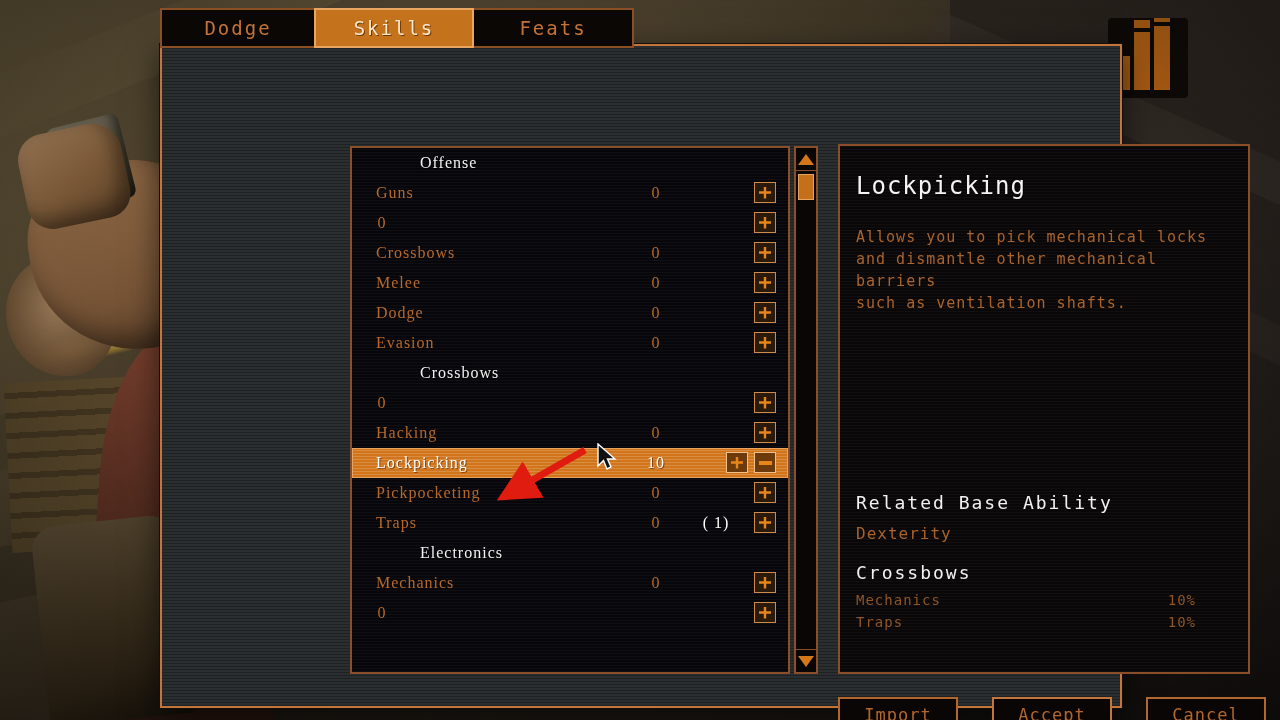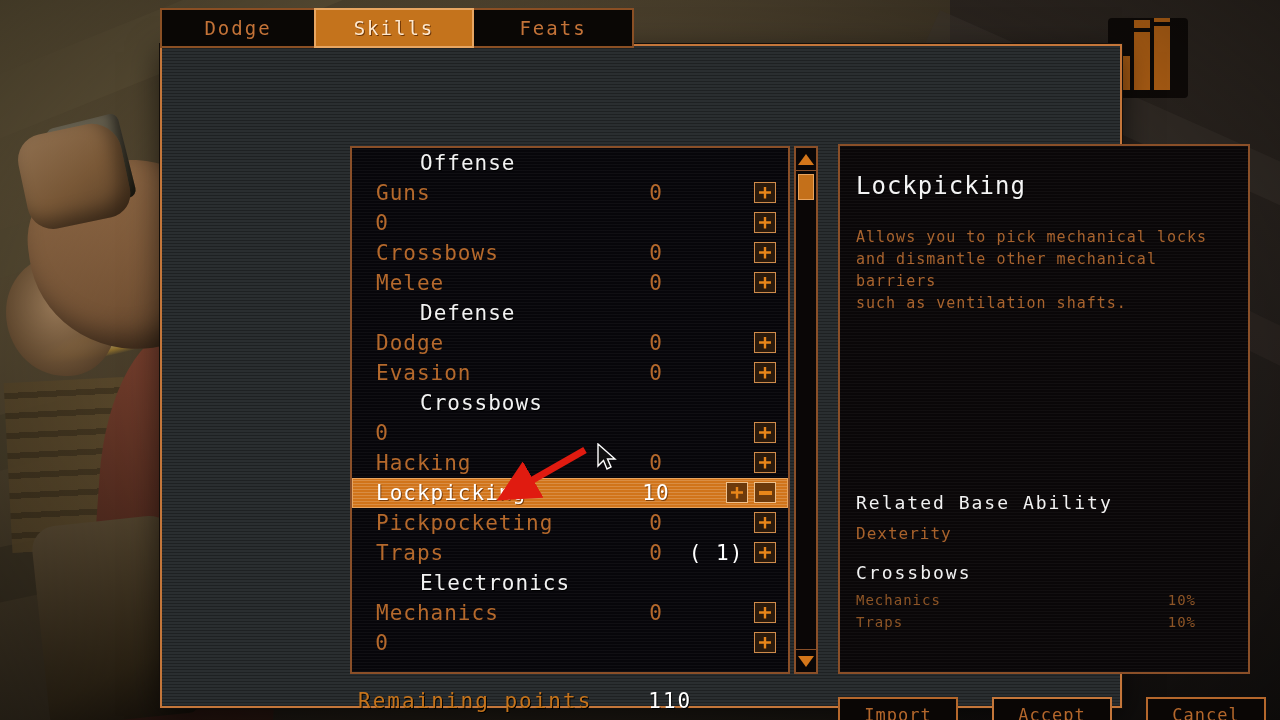--- a/index.html
+++ b/index.html
@@ -131,21 +131,21 @@
     position:absolute;left:188px;top:100px;width:440px;height:528px;
     background:#07060a;border:2px solid #8a4f28;box-sizing:border-box;
     overflow:hidden;
   }
   #listpanel:before{
     content:"";position:absolute;inset:0;pointer-events:none;
     background:repeating-linear-gradient(0deg,rgba(255,255,255,.035) 0px,rgba(255,255,255,.035) 1px,rgba(0,0,0,0) 1px,rgba(0,0,0,0) 3px);
   }
   .row{
     position:relative;height:30px;display:flex;align-items:center;
-    font-size:21px;letter-spacing:1px;
+    font-size:16px;letter-spacing:1px;font-family:Liberation Serif, serif;
   }
   .row.header{color:#f2f2f2;padding-left:68px;text-shadow:1px 1px 0 #000;}
   .row.skill{color:#b5良;}
   .row.skill{color:#b5692c;}
   .row.skill .name{width:250px;padding-left:24px;}
   .row.skill .val{width:60px;text-align:center;}
   .row.skill .paren{width:60px;text-align:center;color:#ffffff;}
   .row.skill .btns{position:absolute;right:12px;top:4px;display:flex;gap:6px;}
   .sbtn{
     width:22px;height:21px;box-sizing:border-box;
@@ -313,23 +313,20 @@
       <div class="row skill">
         <span class="name">Melee</span>
         <span class="val">0</span>
         <span class="paren"></span>
         <span class="btns">
           <span class="sbtn plus">
             <span class="glyph"></span>
           </span>
         </span>
       </div>
-      <div class="row header">
-        <span>Defense</span>
-      </div>
       <div class="row skill">
         <span class="name">Dodge</span>
         <span class="val">0</span>
         <span class="paren"></span>
         <span class="btns">
           <span class="sbtn plus">
             <span class="glyph"></span>
           </span>
         </span>
       </div>
@@ -445,24 +442,20 @@
     <div class="syn-row s0">
       <span>Mechanics</span>
       <span>10%</span>
     </div>
     <div class="syn-row s1">
       <span>Traps</span>
       <span>10%</span>
     </div>
   </div>
 
-  <div id="remaining">
-    <span class="label">Remaining points</span>
-    <span class="value">110</span>
-  </div>
 
   <div id="buttons">
     <div class="abtn">
       <span>Import</span>
     </div>
     <div class="abtn accept">
       <span>Accept</span>
     </div>
     <div class="abtn">
       <span>Cancel</span>

